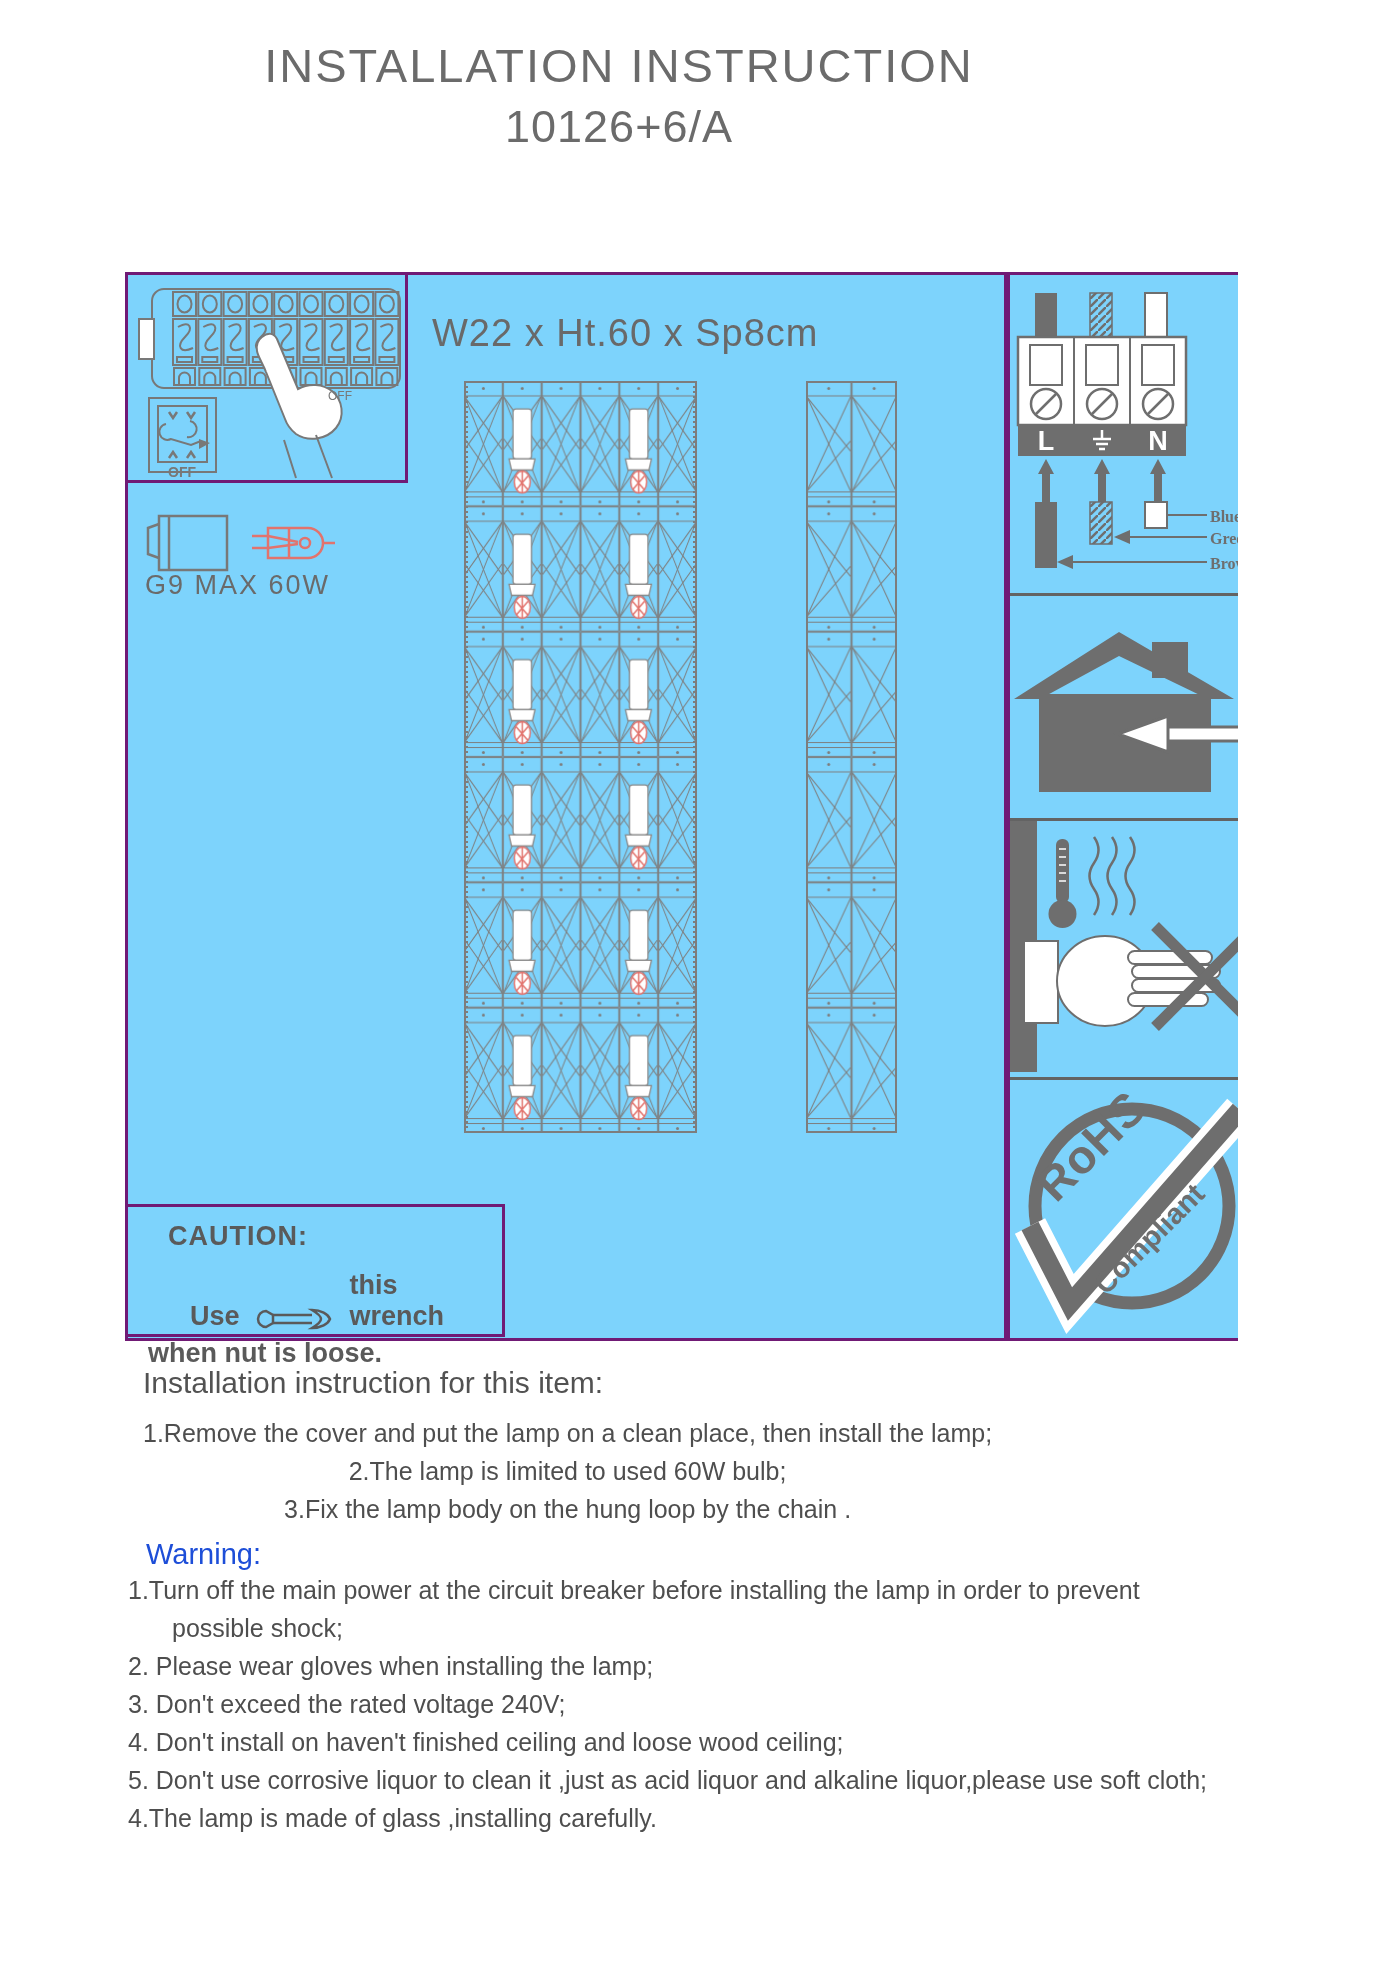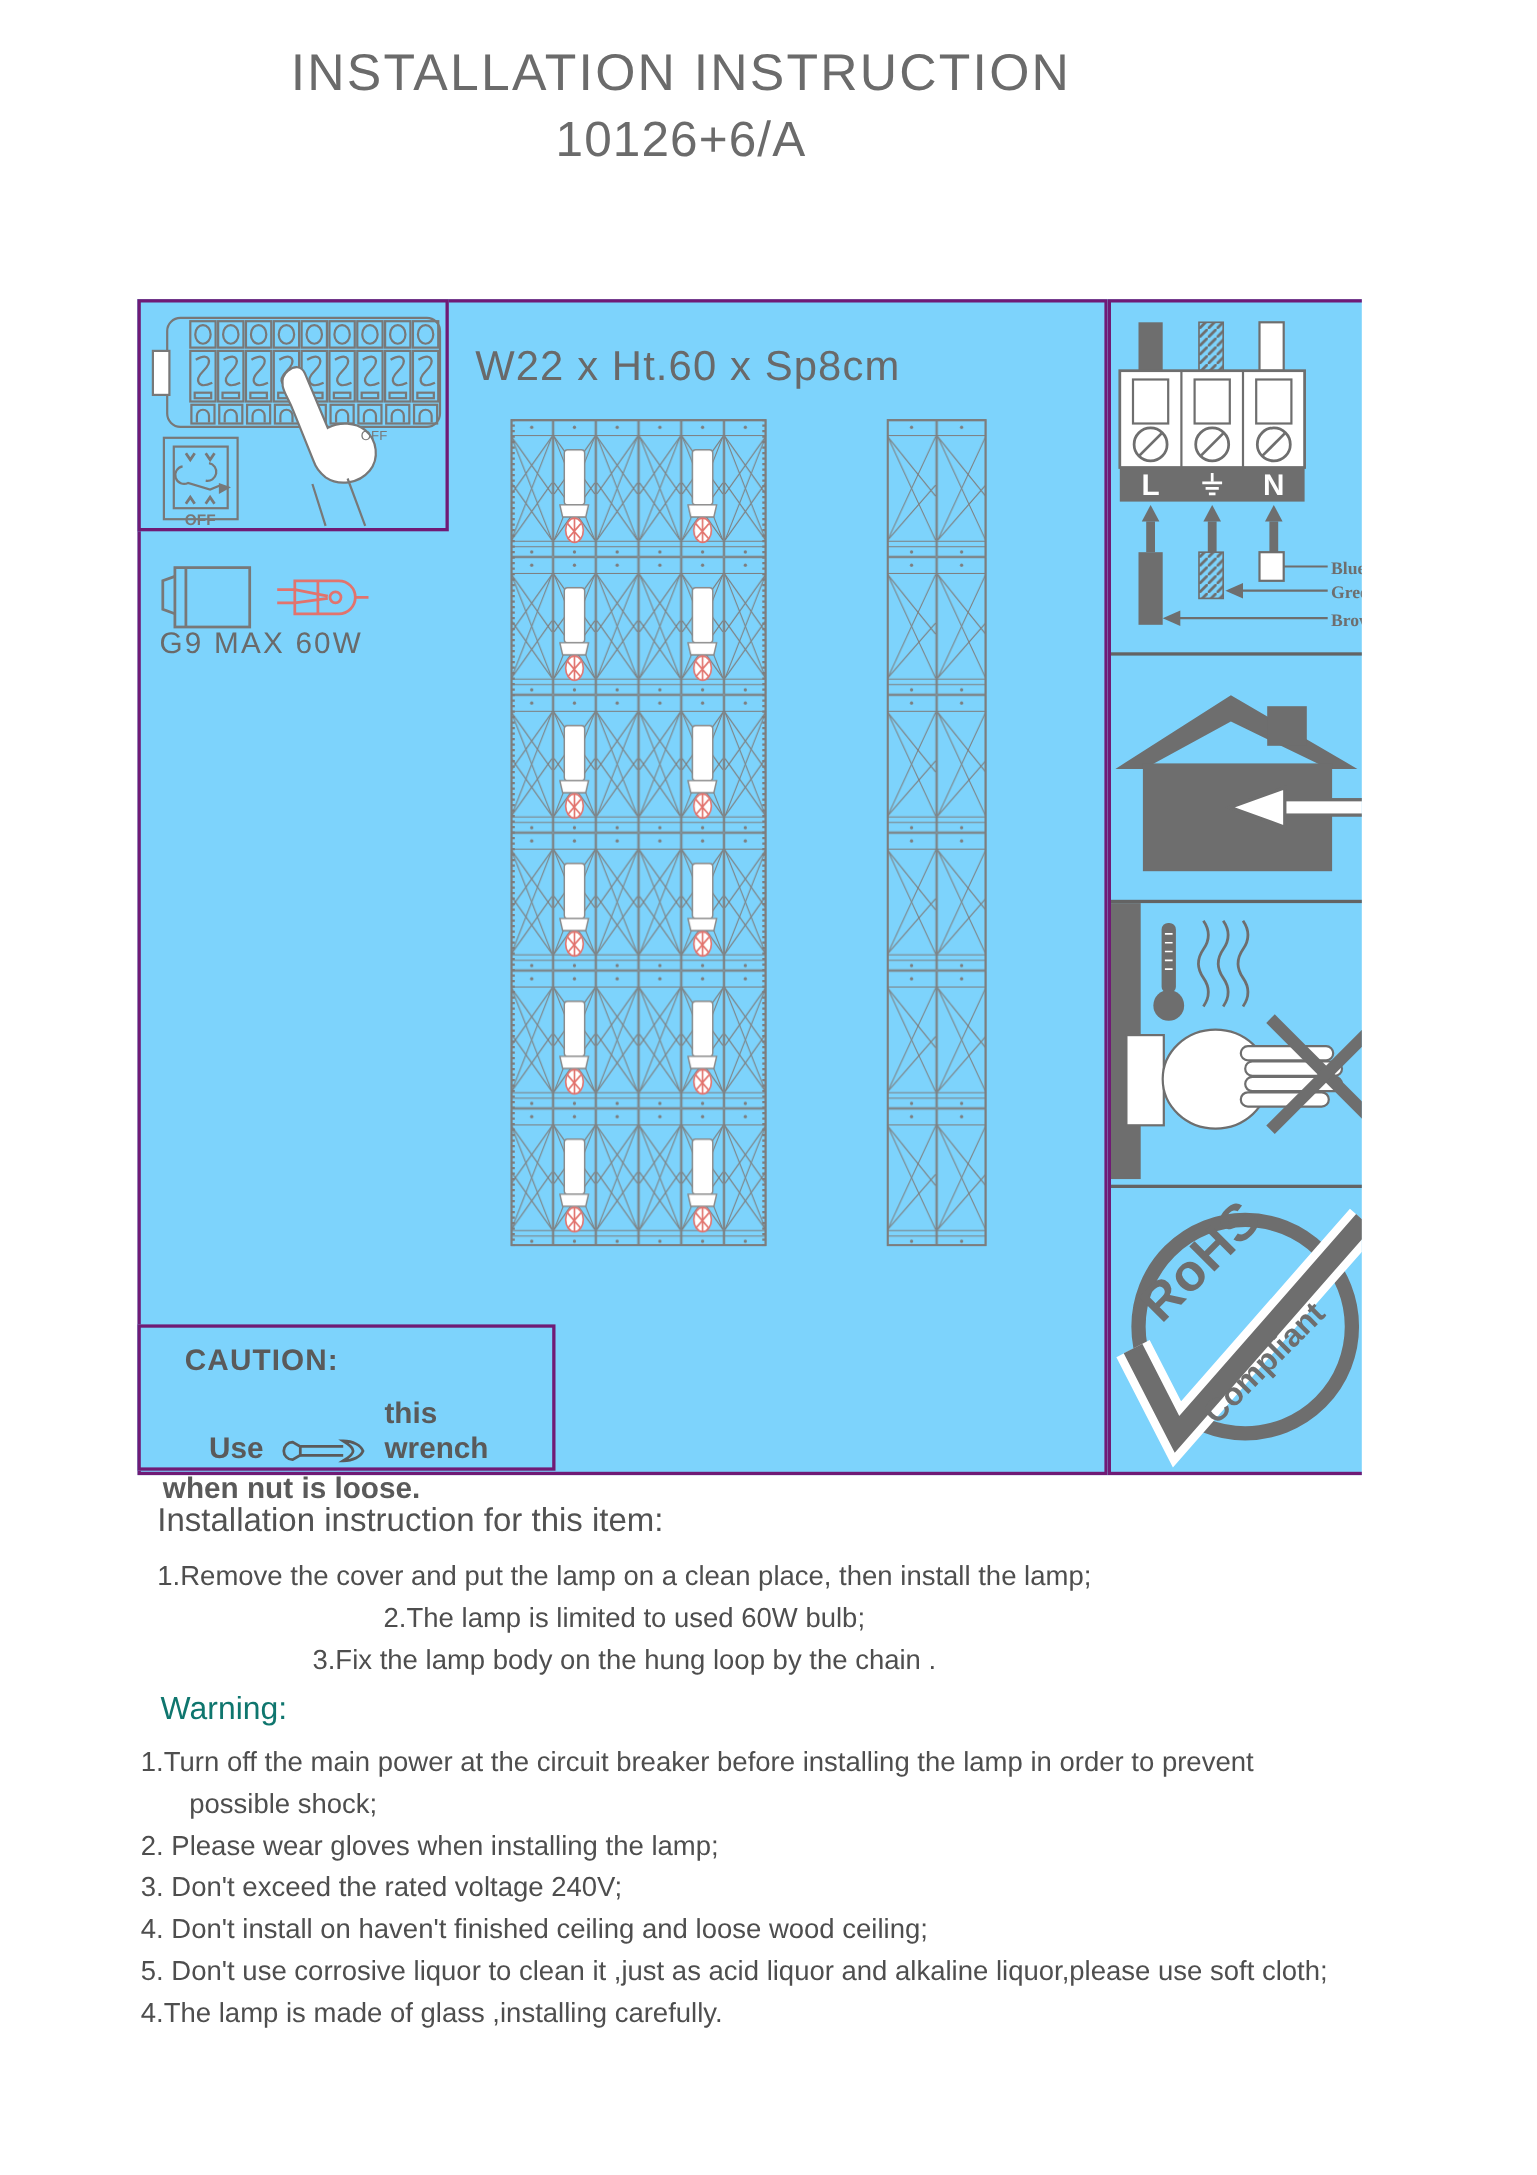--- a/index.html
+++ b/index.html
@@ -31,21 +31,21 @@
   .caution-inner { padding:14px 10px 0 20px; color:#5a5a5a; font-weight:bold; }
   .caution-head { font-size:27px; letter-spacing:1px;margin-left:20px; }
   .caution-line1 { display:flex; align-items:flex-end; gap:10px; margin-top:18px; padding-left:42px; font-size:27px; }
   .caution-line2 { margin-top:6px; font-size:27px; }
 
   
   .instructions { position:absolute; left:128px; top:1366px;margin-left:15px; }
   .instructions .head { font-size:30px; color:#525252; margin-bottom:14px; }
   .instructions .line { font-size:25px; line-height:38px; white-space:nowrap;text-align:center; }
   .warning { position:absolute; left:128px; top:1538px; }
-  .warning .head { font-size:29px; color:#0f766e; margin-left:18px; margin-bottom:12px; }
+  .warning .head { font-size:29px; color:#1d4ed8; margin-left:18px; }
   .warning .line { font-size:25px; line-height:38px; white-space:nowrap; }
   .warning .line.indent { padding-left:44px; }
 
   svg { display:block; }
   text.svgtxt { font-family:"Liberation Sans", sans-serif; }
   text.serif  { font-family:"Liberation Serif", serif; }
 </style>
 </head>
 <body>
 

